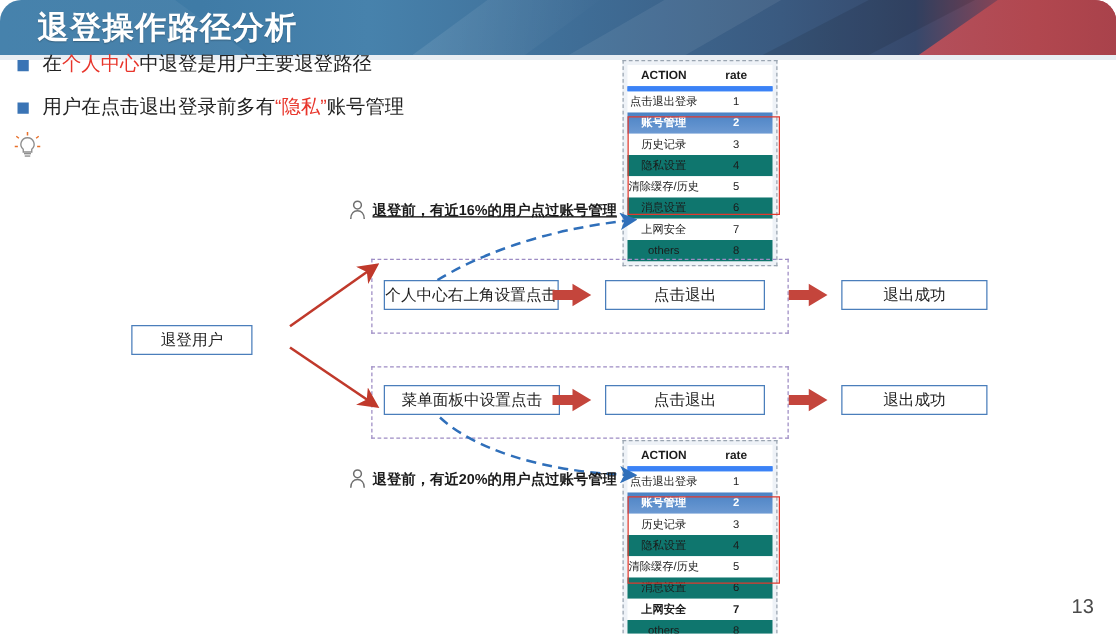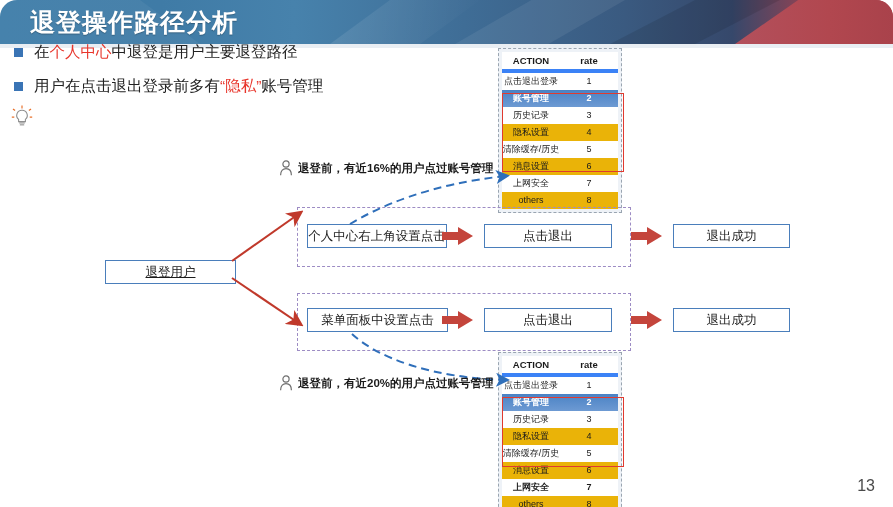--- a/index.html
+++ b/index.html
@@ -133,21 +133,21 @@
   }
   .rate-table th {
     font-weight: bold;
     font-size: 9.5px;
     background: #ffffff;
     border-bottom: 4px solid #3b82f6;
   }
   .rate-table td.col-action { width: 64%; margin-left: 44px; }
   .rate-table td.col-rate   { width: 36%; }
   .rate-table tr.row-odd  td { background: #ffffff; }
-  .rate-table tr.row-even td { background: #eab308; }
+  .rate-table tr.row-even td { background: #0f766e; }
   .rate-table tr.row-hl td {
     background: linear-gradient(180deg,#4a82c4 0%, #6d9ad3 100%);
     color: #ffffff;
     font-weight: bold;
   }
   .rate-table tr.row-bold td { font-weight: bold; }
 
   
   .red-box {
     position: absolute;
@@ -173,21 +173,21 @@
     border: 1.3px solid #4a7ebb;
     background: #ffffff;
     box-sizing: border-box;
     display: flex;
     align-items: center;
     justify-content: center;
     font-size: 12.5px;
     color: #1c1c1c;
     white-space: nowrap;
   }
-  #box-user      { left: 105px; top: 260px; width: 131px; height: 24px; text-decoration: underline; }
+  #box-user      { left: 105px; top: 260px; width: 97px; height: 24px; }
   #box-r1-a      { left: 307px; top: 224px; width: 140px; height: 24px; }
   #box-r1-b      { left: 484px; top: 224px; width: 128px; height: 24px; }
   #box-r1-c      { left: 673px; top: 224px; width: 117px; height: 24px; }
   #box-r2-a      { left: 307px; top: 308px; width: 141px; height: 24px; }
   #box-r2-b      { left: 484px; top: 308px; width: 128px; height: 24px; }
   #box-r2-c      { left: 673px; top: 308px; width: 117px; height: 24px; }
 
   
   .chevron {
     position: absolute;
@@ -209,21 +209,21 @@
   #curve-top    { left: 340px; top: 160px; width: 200px; height: 68px; }
   #curve-bottom { left: 340px; top: 330px; width: 200px; height: 62px; }
 
   
   .annot {
     position: absolute;
     display: flex;
     align-items: center;
     white-space: nowrap;
   }
-  #annot-1 { left: 279px; top: 160px; }
+  #annot-1 { left: 279px; top: 160px; text-decoration: underline; }
   #annot-2 { left: 279px; top: 375px; }
   .annot-icon { width: 14px; height: 16px; margin-right: 5px; flex: none; }
   .annot-text {
     font-size: 11.5px;
     font-weight: bold;
     color: #1a1a1a;
   }
 
   
   #page-number {

